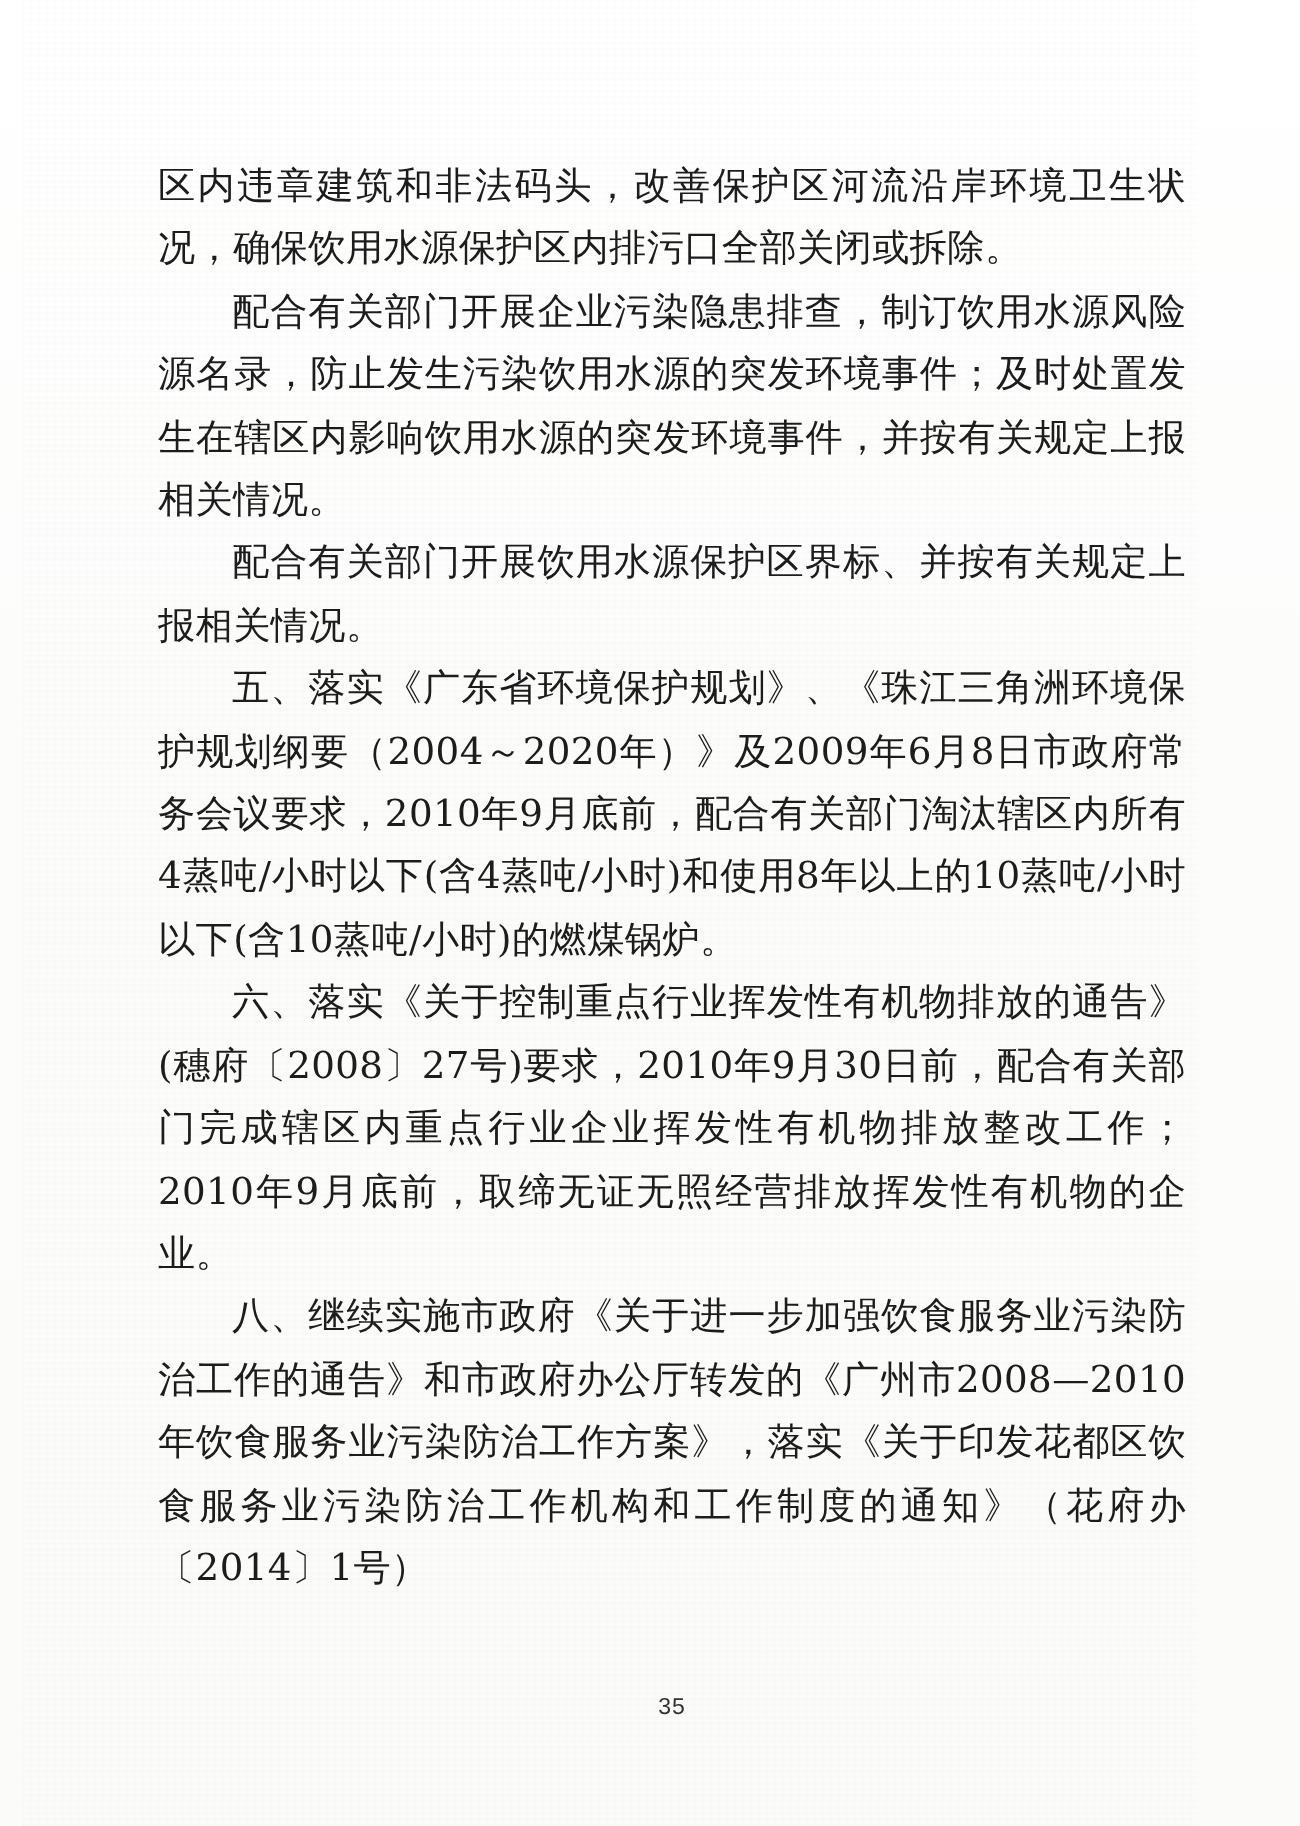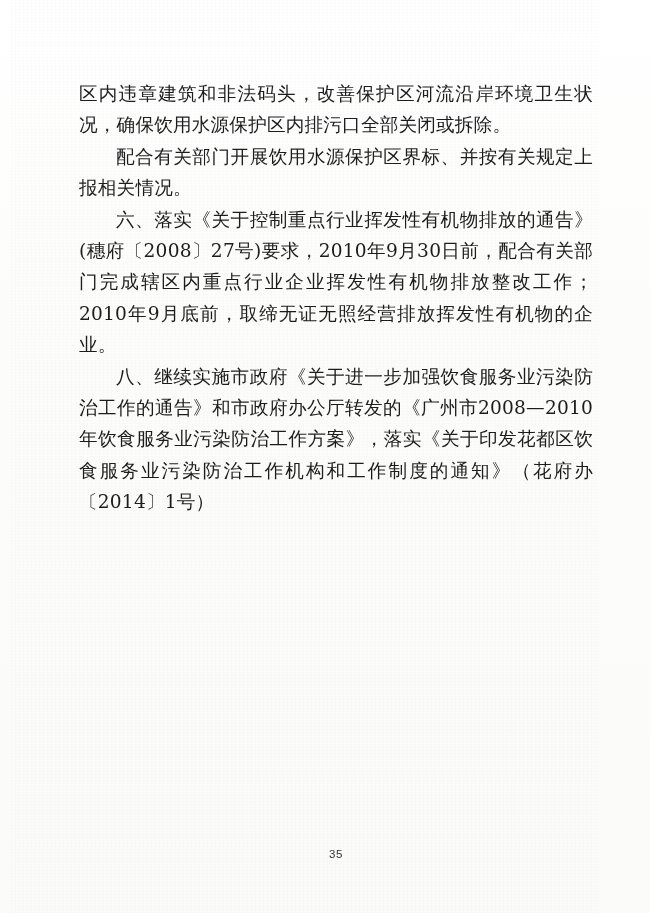--- a/index.html
+++ b/index.html
@@ -92,23 +92,25 @@
 </head>
 <body>
 
 <div class="page">
   <div class="page-inner">
 
     <div class="text-block">
 
       <p class="para nostretch">区内违章建筑和非法码头，改善保护区河流沿岸环境卫生状况，确保饮用水源保护区内排污口全部关闭或拆除。</p>
 
+      <p class="para indent nostretch">配合有关部门开展企业污染隐患排查，制订饮用水源风险源名录，防止发生污染饮用水源的突发环境事件；及时处置发生在辖区内影响饮用水源的突发环境事件，并按有关规定上报相关情况。</p>
 
       <p class="para indent nostretch">配合有关部门开展饮用水源保护区界标、并按有关规定上报相关情况。</p>
 
+      <p class="para indent nostretch">五、落实《广东省环境保护规划》、《珠江三角洲环境保护规划纲要（2004～2020年）》及2009年6月8日市政府常务会议要求，2010年9月底前，配合有关部门淘汰辖区内所有4蒸吨/小时以下(含4蒸吨/小时)和使用8年以上的10蒸吨/小时以下(含10蒸吨/小时)的燃煤锅炉。</p>
 
       <p class="para indent nostretch">六、落实《关于控制重点行业挥发性有机物排放的通告》(穗府〔2008〕27号)要求，2010年9月30日前，配合有关部门完成辖区内重点行业企业挥发性有机物排放整改工作；2010年9月底前，取缔无证无照经营排放挥发性有机物的企业。</p>
 
 
       <p class="para indent nostretch">八、继续实施市政府《关于进一步加强饮食服务业污染防治工作的通告》和市政府办公厅转发的《广州市2008—2010年饮食服务业污染防治工作方案》，落实《关于印发花都区饮食服务业污染防治工作机构和工作制度的通知》（花府办〔2014〕1号）</p>
 
     </div>
 
     <div class="page-number">35</div>
 

